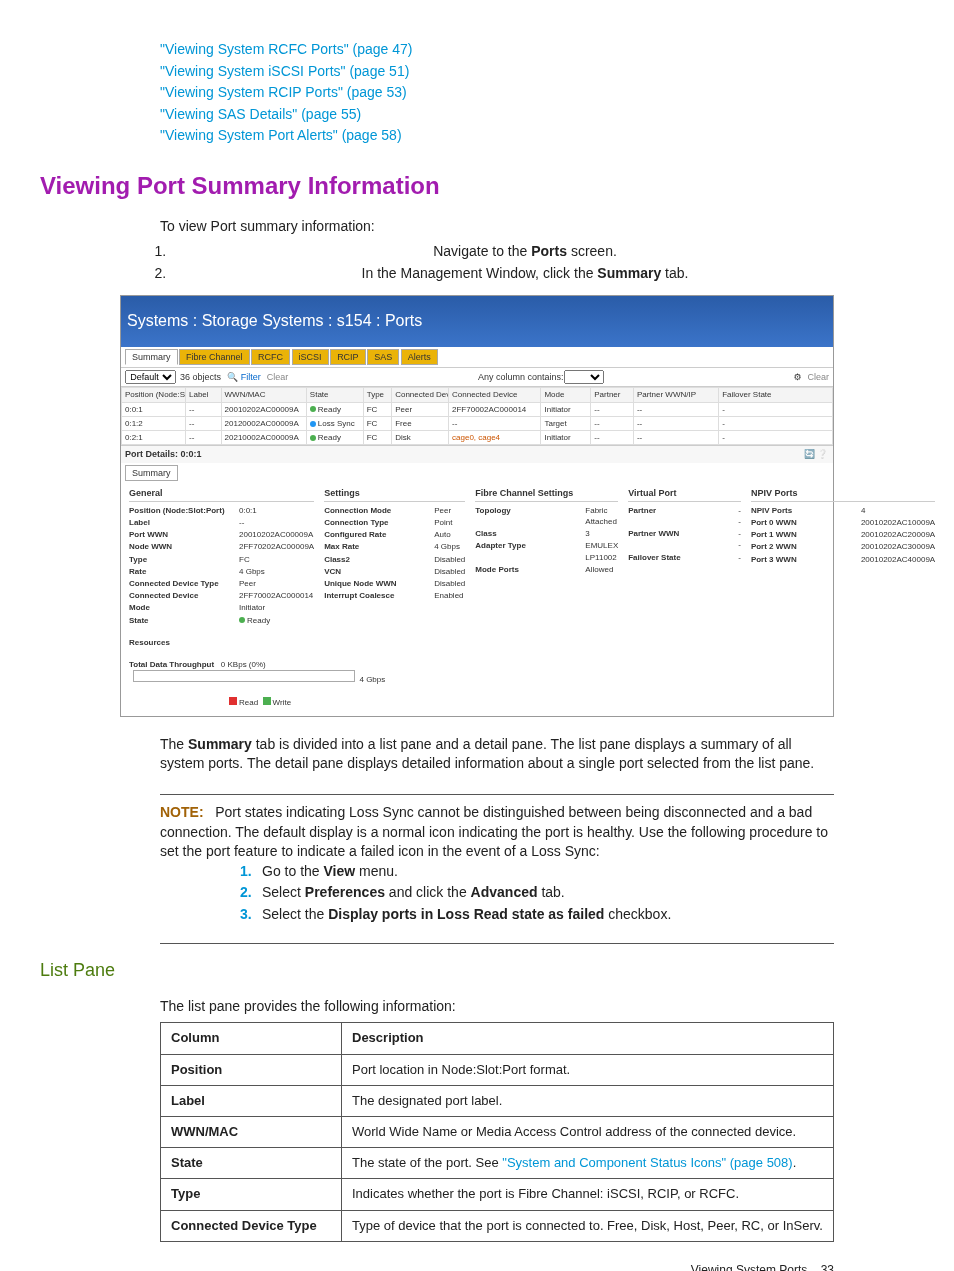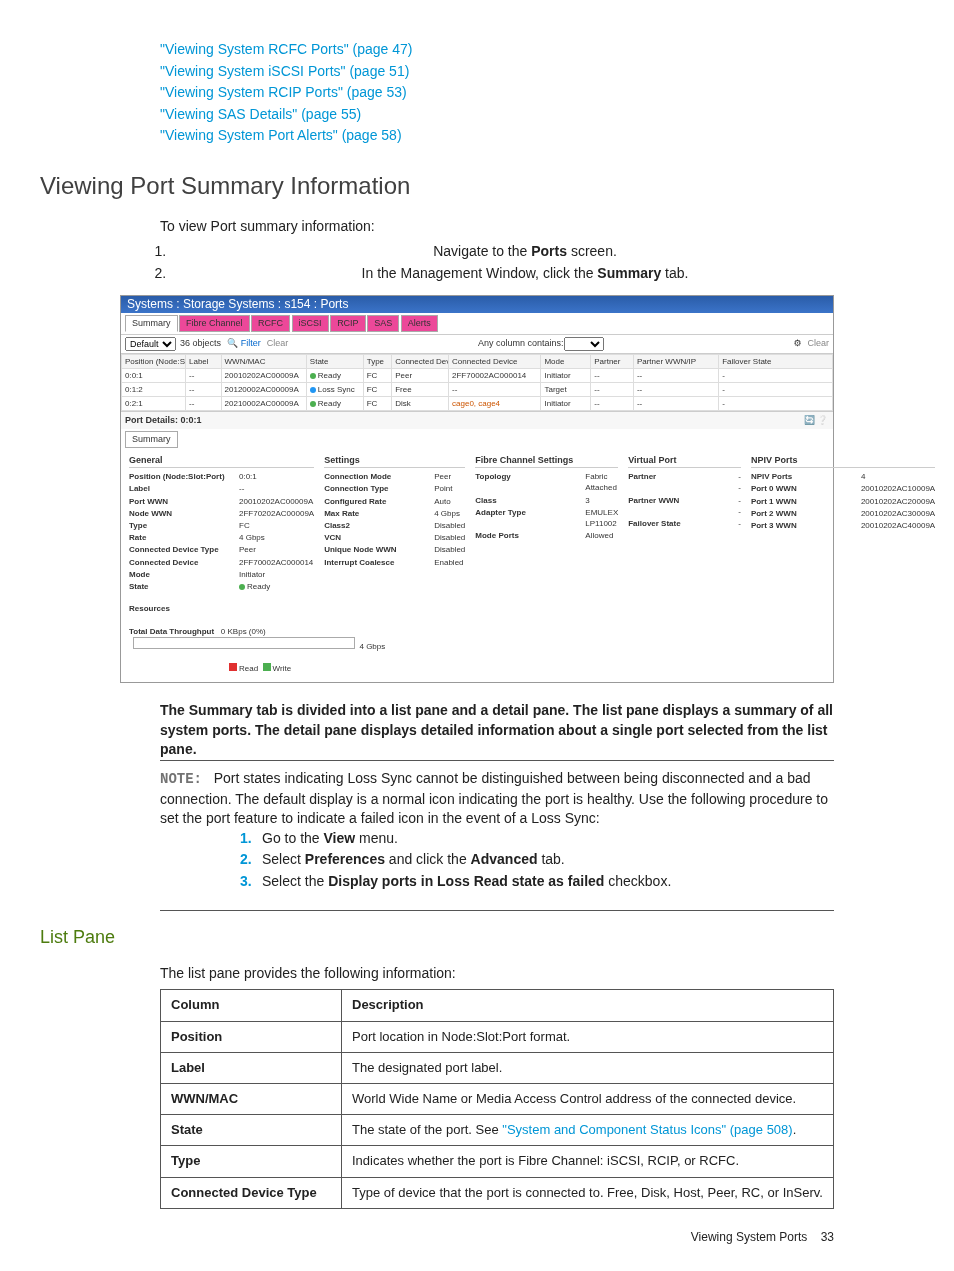--- a/index.html
+++ b/index.html
@@ -12,22 +12,22 @@
   box-sizing: border-box;
   line-height: 1.4;
 }
 .toc-links a, .note-body a, td a {
   color: #0096d6;
   text-decoration: none;
 }
 .toc-links { margin-left: 80px; margin-bottom: 16px; }
 .toc-links div { margin-bottom: 2px; }
 h2.section {
-  color: #404040;
-  font-weight: normal;
+  color: #a21caf;
+  font-weight: bold;
   font-size: 24px;
   margin: 23px 0 8px -40px;
 }
 h3.subsection {
   color: #4d7c0f;
   font-weight: normal;
   font-size: 18px;
   margin: 14px 0 6px -40px;
 }
 .intro { margin-left: 80px; margin-bottom: 6px; }
@@ -60,43 +60,43 @@
   border: 1px solid #999;
   margin: 8px 40px 18px 40px;
   font-size: 9px;
   font-family: Tahoma, Arial, sans-serif;
   background: #fff;
   color: #333;
 }
 .titlebar {
   background: linear-gradient(#2a5ca8, #3b74c9);
   color: #fff;
-  padding: 0 6px;
-  font-size: 12px;
+  padding: 14px 6px;
+  font-size: 16px;
 }
 .tabs-row {
   padding: 2px 4px;
   border-bottom: 1px solid #ccc;
 }
 .tabs-row span {
   border: 1px solid #aaa;
-  background: #ec4899;
+  background: #eab308;
   padding: 1px 6px;
   display: inline-block;
   font-size: 9px;
   margin-right: -1px;
 }
 .tabs-row span.active { background: #fff; border-bottom-color: #fff; }
 .filter-row {
   padding: 2px 4px;
   border-bottom: 1px solid #ccc;
   display: flex;
   align-items: center;
 }
-.filter-row select { font-size: 9px; }
+.filter-row select { font-size: 9px; text-align: center; }
 .filter-row .objs { margin-left: 4px; }
 .filter-row .filter-link { color: #0066cc; margin-left: 6px; }
 .filter-row .clear-link { color: #888; margin-left: 6px; }
 .filter-row .spacer { flex: 1; }
 .list-table {
   width: 100%;
   border-collapse: collapse;
   table-layout: fixed;
 }
 .list-table th, .list-table td {
@@ -126,33 +126,31 @@
   gap: 10px;
 }
 .detail-col { flex: 1; }
 .detail-col h4 { font-size: 9px; font-weight: bold; margin: 0 0 3px 0; border-bottom: 1px solid #ccc; padding-bottom:1px;}
 .kv { display: flex; font-size: 8px; margin-bottom: 1px; }
 .kv .k { width: 110px; font-weight: bold; }
 .kv .v { flex: 1; }
 .throughput { padding: 2px 8px 8px 8px; font-size: 8px; }
 .throughput .bar { border:1px solid #aaa; height:10px; width:220px; display:inline-block; margin-left:4px;}
 .body-para {
-  margin: 0 40px 0 80px;
-  font-weight: bold;
+  margin: 0 40px 20px 80px;
 }
 .note-block {
   border-top: 1px solid #555;
   border-bottom: 1px solid #555;
   margin: 0 40px 14px 80px;
   padding: 8px 0;
 }
 .note-label {
-  color: #737373;
+  color: #a16207;
   font-weight: bold;
-  font-family: Liberation Mono, monospace;
 }
 .desc-table {
   border-collapse: collapse;
   margin: 6px 40px 20px 80px;
   width: calc(100% - 120px);
 }
 .desc-table th, .desc-table td {
   border: 1px solid #555;
   padding: 6px 10px;
   text-align: left;

